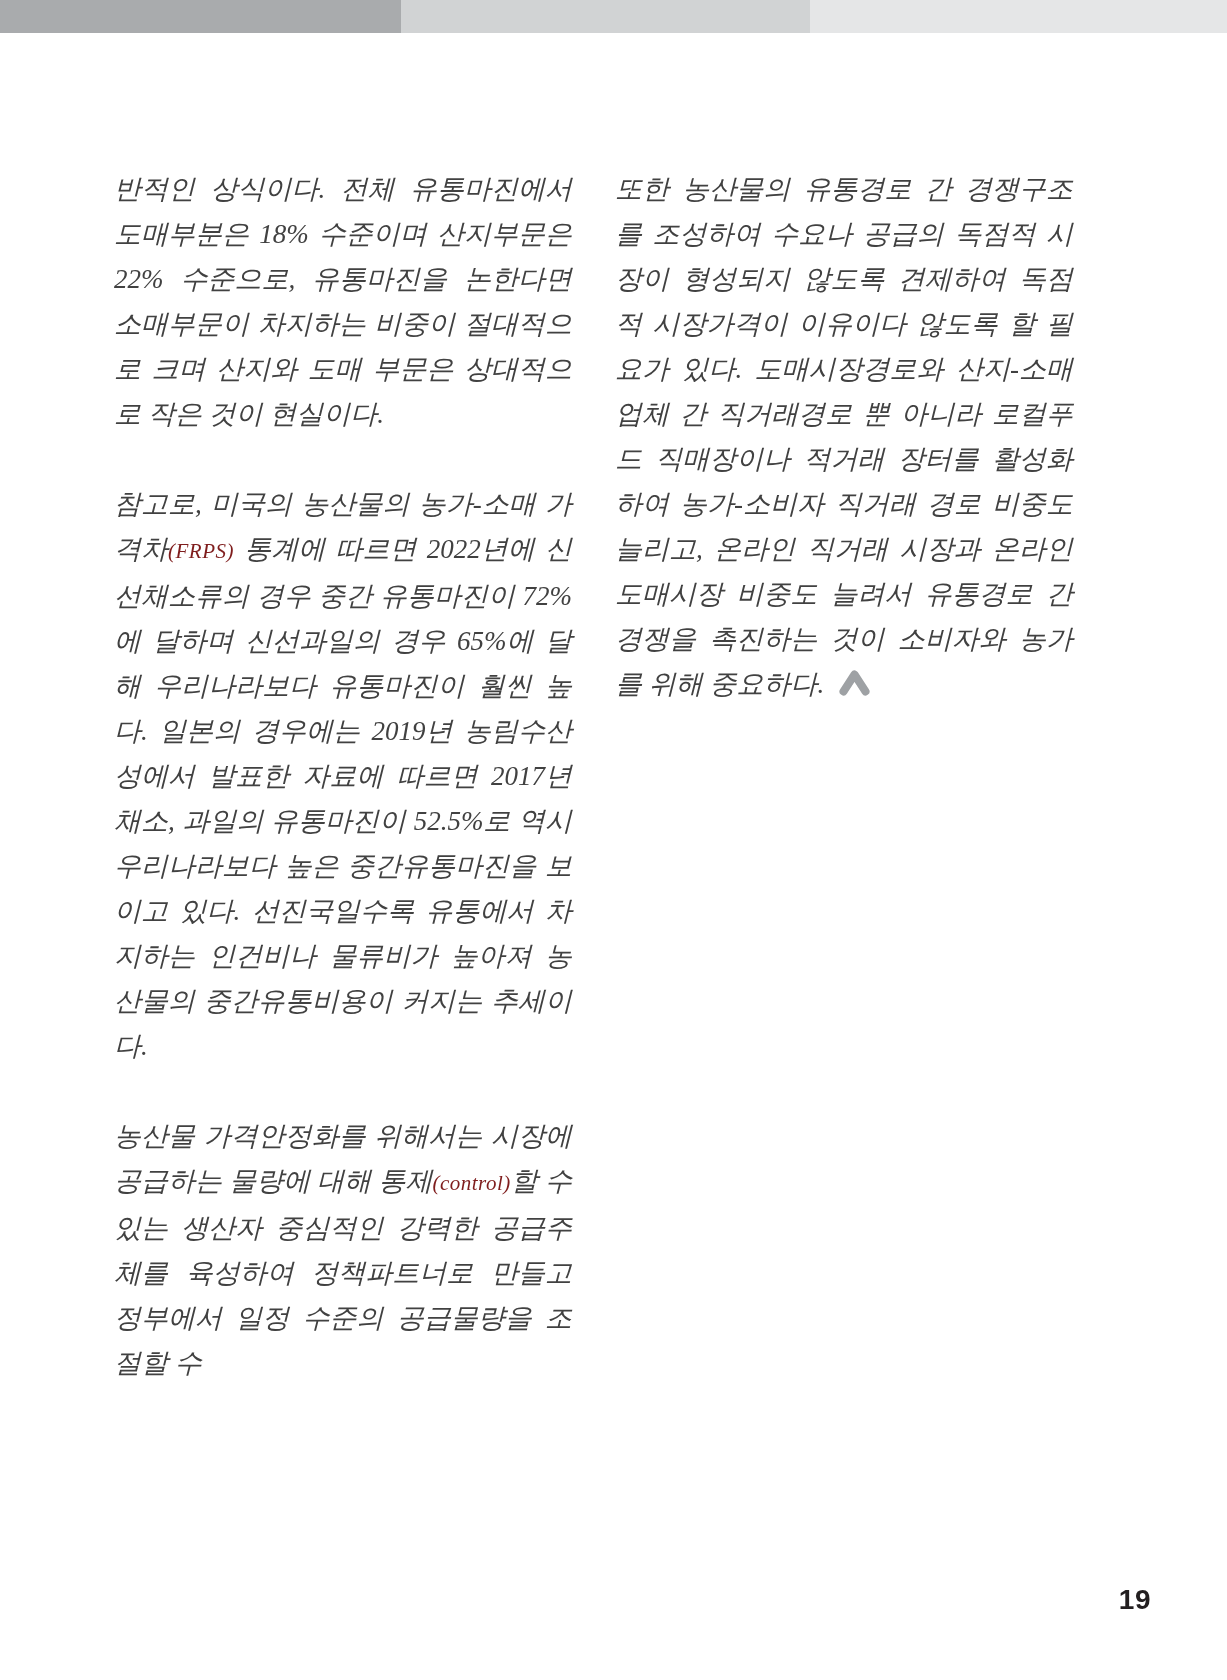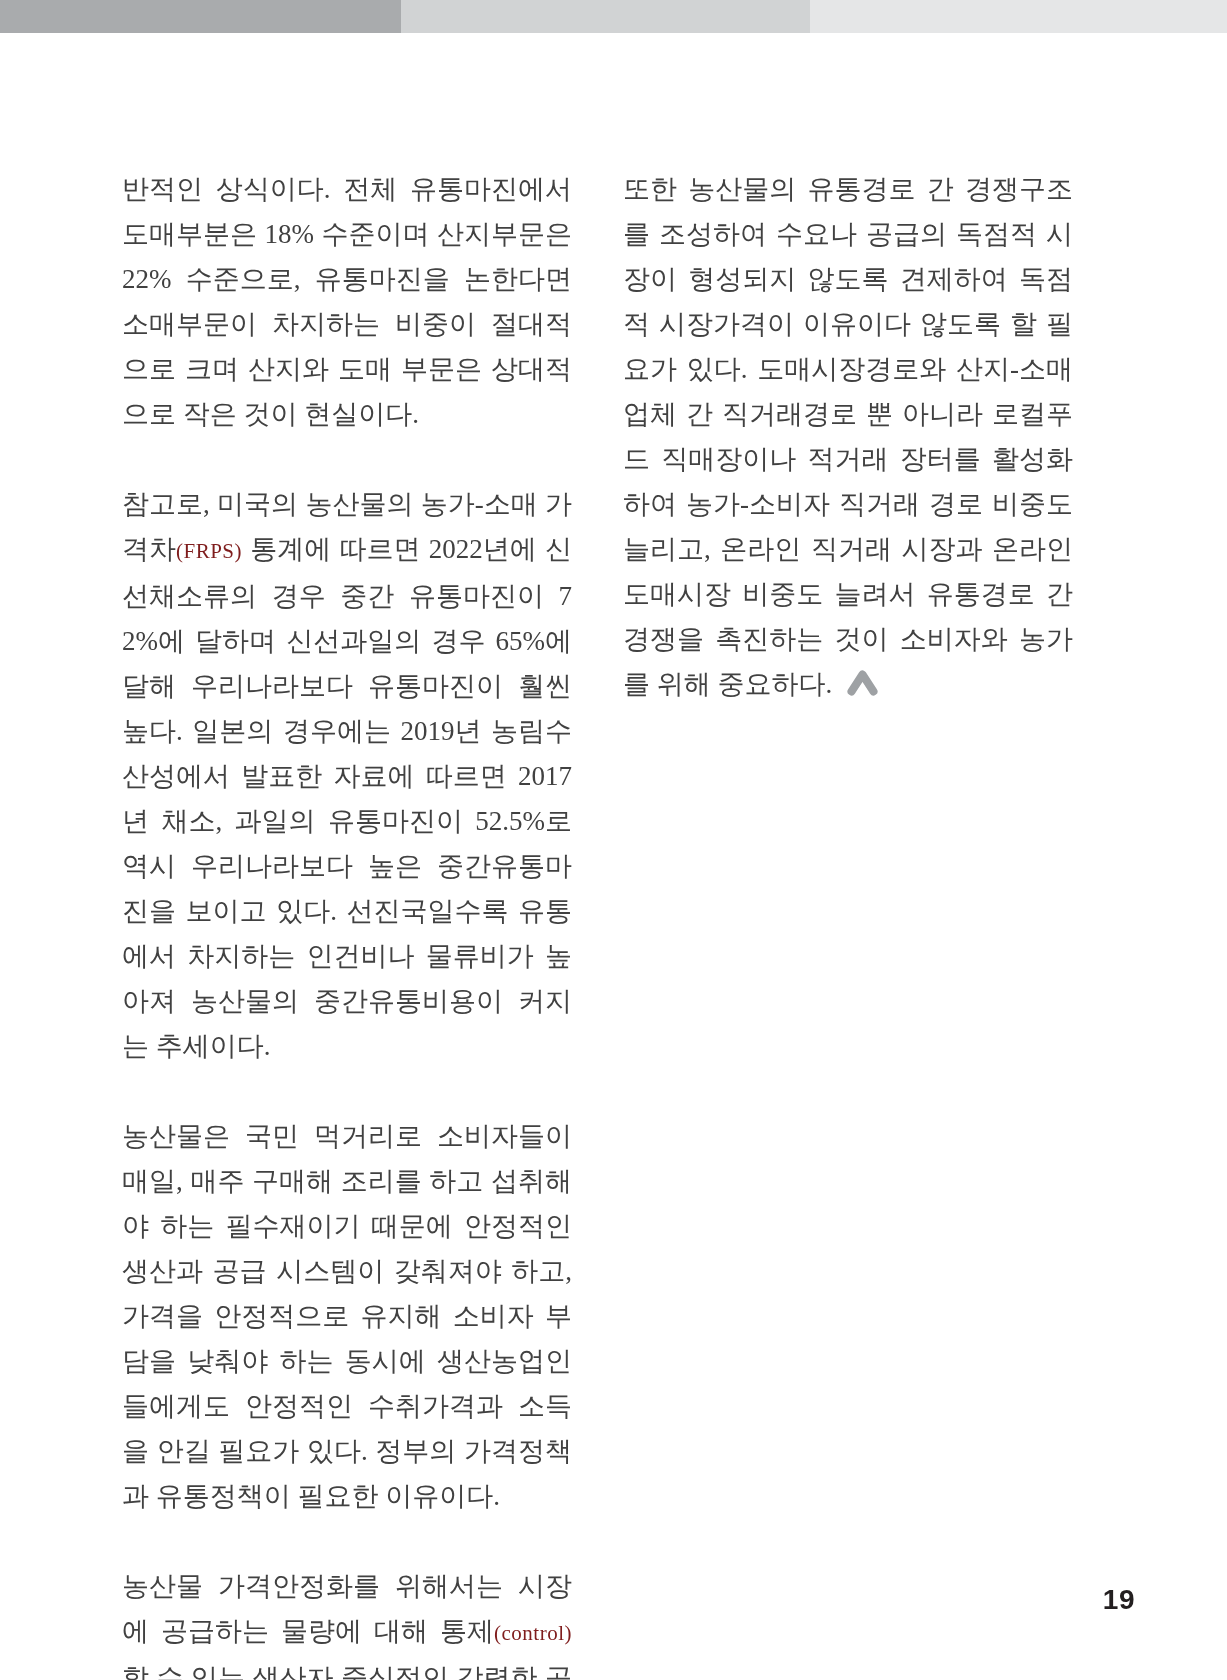--- a/index.html
+++ b/index.html
@@ -40,39 +40,40 @@
   .column {
     width: 462px;
     font-family: "Liberation Serif", serif;
     font-size: 27px;
     line-height: 45px;
     color: #414141;
     text-align: justify;
     word-break: break-all;
   }
   .column p {
-    margin: 0 0 45px 12px;
+    margin: 0 0 45px 4px;
+    font-style: italic;
   }
   .latin-annotation {
     font-size: 21px;
     color: #7f1d1d;
     letter-spacing: 0.5px;
   }
 
   
   .end-mark {
     display: inline-block;
     vertical-align: -3px;
     margin-left: 8px;
     color: #9ea1a4;
   }
 
   .page-number {
     position: absolute;
-    right: 92px;
+    right: 76px;
     bottom: 64px;
     font-family: "Liberation Sans", sans-serif;
     font-weight: bold;
     font-size: 28px;
     color: #231f20;
     letter-spacing: 0.5px;
   }
 </style>
 </head>
 <body>
@@ -80,21 +81,20 @@
 <div class="header-bar">
     <div class="header-segment" style="width: 401px; background: rgb(169, 171, 173);"></div>
     <div class="header-segment" style="width: 409px; background: rgb(209, 211, 212);"></div>
     <div class="header-segment" style="width: 417px; background: rgb(229, 230, 231);"></div>
   </div>
 
 <div class="article">
   <div class="column">
       <p><span>반적인 상식이다. 전체 유통마진에서 도매부분은 18% 수준이며 산지부문은 22% 수준으로, 유통마진을 논한다면 소매부문이 차지하는 비중이 절대적으로 크며 산지와 도매 부문은 상대적으로 작은 것이 현실이다.</span></p>
       <p><span>참고로, 미국의 농산물의 농가-소매 가격차</span><span class="latin-annotation">(FRPS)</span><span> 통계에 따르면 2022년에 신선채소류의 경우 중간 유통마진이 72%에 달하며 신선과일의 경우 65%에 달해 우리나라보다 유통마진이 훨씬 높다. 일본의 경우에는 2019년 농림수산성에서 발표한 자료에 따르면 2017년 채소, 과일의 유통마진이 52.5%로 역시 우리나라보다 높은 중간유통마진을 보이고 있다. 선진국일수록 유통에서 차지하는 인건비나 물류비가 높아져 농산물의 중간유통비용이 커지는 추세이다.</span></p>
-      <p><span>농산물은 국민 먹거리로 소비자들이 매일, 매주 구매해 조리를 하고 섭취해야 하는 필수재이기 때문에 안정적인 생산과 공급 시스템이 갖춰져야 하고, 가격을 안정적으로 유지해 소비자 부담을 낮춰야 하는 동시에 생산농업인들에게도 안정적인 수취가격과 소득을 안길 필요가 있다. 정부의 가격정책과 유통정책이 필요한 이유이다.</span></p>
       <p><span>농산물 가격안정화를 위해서는 시장에 공급하는 물량에 대해 통제</span><span class="latin-annotation">(control)</span><span>할 수 있는 생산자 중심적인 강력한 공급주체를 육성하여 정책파트너로 만들고 정부에서 일정 수준의 공급물량을 조절할 수</span></p>
     </div>
   <div class="column">
       <p><span>또한 농산물의 유통경로 간 경쟁구조를 조성하여 수요나 공급의 독점적 시장이 형성되지 않도록 견제하여 독점적 시장가격이 이유이다 않도록 할 필요가 있다. 도매시장경로와 산지-소매업체 간 직거래경로 뿐 아니라 로컬푸드 직매장이나 적거래 장터를 활성화하여 농가-소비자 직거래 경로 비중도 늘리고, 온라인 직거래 시장과 온라인 도매시장 비중도 늘려서 유통경로 간 경쟁을 촉진하는 것이 소비자와 농가를 위해 중요하다.</span>
   <span class="end-mark"><svg width="31" height="27" viewBox="0 0 31 27" aria-hidden="true">
             <path d="M4.5 22.5 L15.5 5.5 L26.5 22.5" fill="none" stroke="currentColor" stroke-width="8" stroke-linecap="round" stroke-linejoin="round"></path>
             <path d="M11.5 23.5 L15.5 17.5 L19.5 23.5" fill="none" stroke="#ffffff" stroke-width="4" stroke-linecap="round" stroke-linejoin="round"></path>
           </svg></span>
 </p>
     </div>

